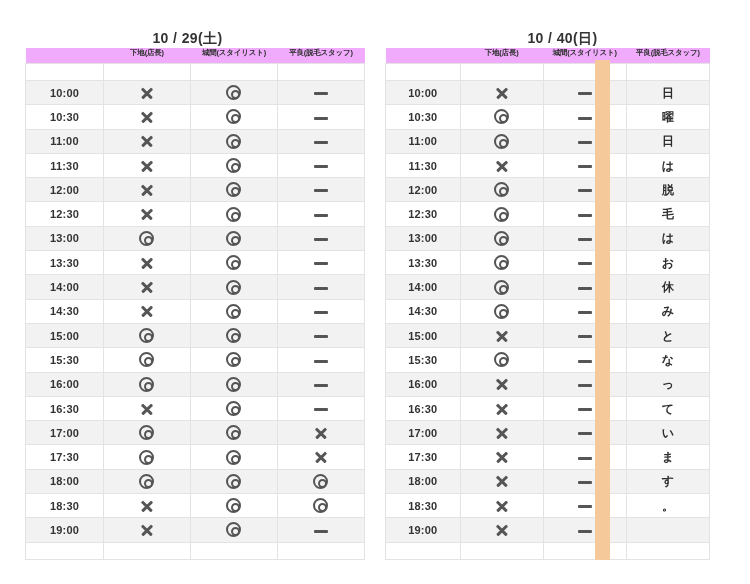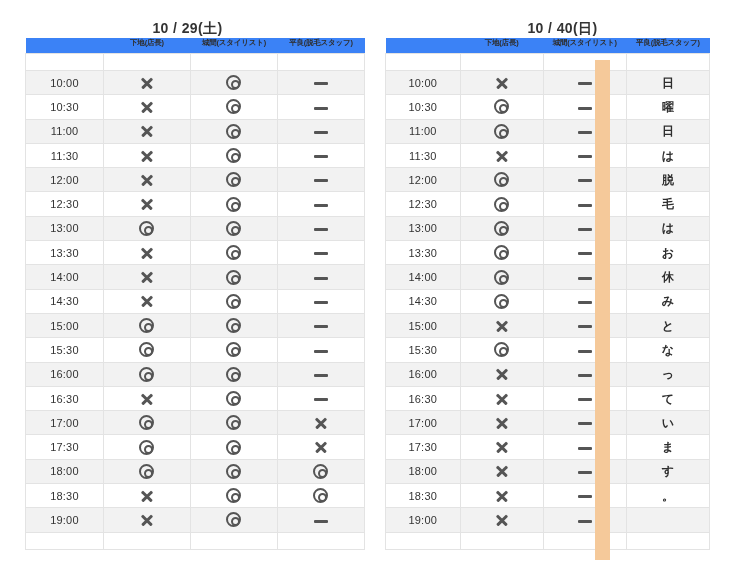--- a/index.html
+++ b/index.html
@@ -25,21 +25,21 @@
   }
   .panel-left  { left: 0px;   width: 375px; }
   .panel-right { left: 375px; width: 375px; }
 
   .day-title {
     text-align: center;
     font-size: 14px;
     font-weight: bold;
     color: #333333;
     letter-spacing: 0.4px;
-    margin-top: 18px;
+    margin-top: 28px;
     height: 20px;
     line-height: 20px;
   }
 
   .sched-table {
     border-collapse: collapse;
     table-layout: fixed;
     margin: 0 auto;
     font-size: 11px;
   }
@@ -49,40 +49,40 @@
   .sched-table col.c-time  { width: 23%; }
   .sched-table col.c-staff { width: 25.666%; }
 
   .sched-table th.hdr {
     font-size: 7.5px;
     font-weight: bold;
     color: #2e2e2e;
     text-align: center;
     padding: 0 0 5px 0;
     border: none;
-    background: #3b82f6;
+    background: #f0abfc;
     white-space: nowrap;
     letter-spacing: -0.2px;
   }
   .sched-table th.hdr.blank { font-size: 0; }
 
   .sched-table td {
     border: 1px solid #e3e3e3;
     height: 23.3px;
     text-align: center;
     vertical-align: middle;
     padding: 0;
     background: #ffffff;
   }
   .sched-table tbody tr.shade td { background: #f2f2f2; }
   .sched-table tbody tr.pad td { height: 16px; }
 
   td.time-cell {
     font-size: 11px;
-    font-weight: normal;
+    font-weight: bold;
     color: #333333;
     letter-spacing: 0.2px;
   }
 
   
   .mark {
     display: inline-block;
     line-height: 1;
     position: relative;
   }

